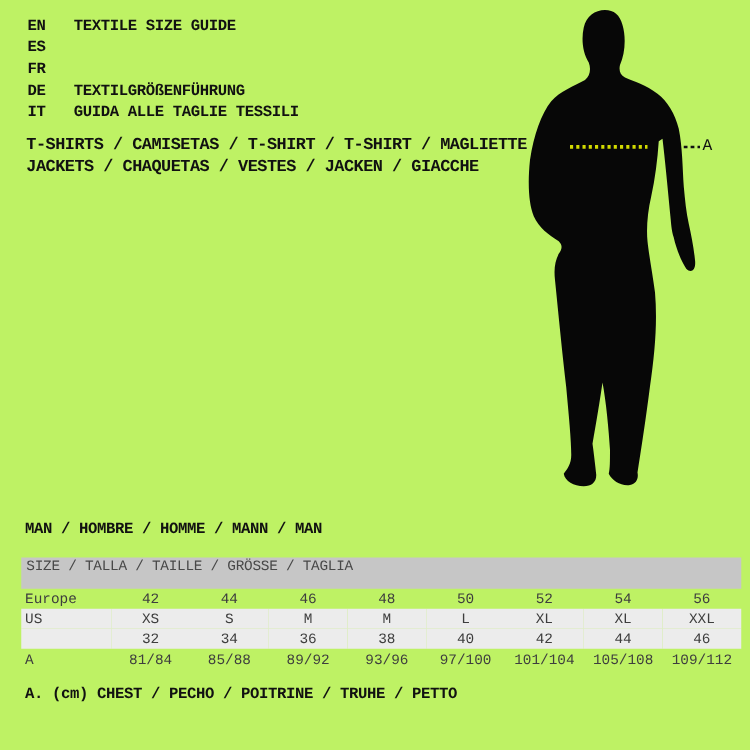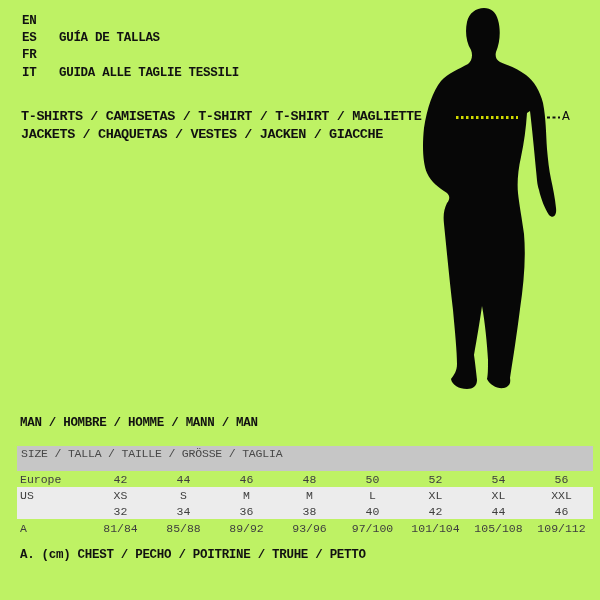--- a/index.html
+++ b/index.html
@@ -37,27 +37,31 @@
   .footnote { position:absolute; left:20px; top:548px; font-weight:bold; font-size:12.5px; letter-spacing:-0.3px;text-align:right; }
 </style>
 </head>
 <body>
 
 <div class="page">
 
   <div class="langs">
     <div class="lang-row">
       <span class="lang-code">EN</span>
+      <span class="lang-text">TEXTILE SIZE GUIDE</span>
     </div>
     <div class="lang-row">
       <span class="lang-code">ES</span>
-      <span class="lang-text">GUÍA DE TALLAS</span>
     </div>
     <div class="lang-row">
       <span class="lang-code">FR</span>
+    </div>
+    <div class="lang-row">
+      <span class="lang-code">DE</span>
+      <span class="lang-text">TEXTILGRÖßENFÜHRUNG</span>
     </div>
     <div class="lang-row">
       <span class="lang-code">IT</span>
       <span class="lang-text">GUIDA ALLE TAGLIE TESSILI</span>
     </div>
   </div>
 
   <div class="cats">
     <div>T-SHIRTS / CAMISETAS / T-SHIRT / T-SHIRT / MAGLIETTE</div>
     <div>JACKETS / CHAQUETAS / VESTES / JACKEN / GIACCHE</div>

